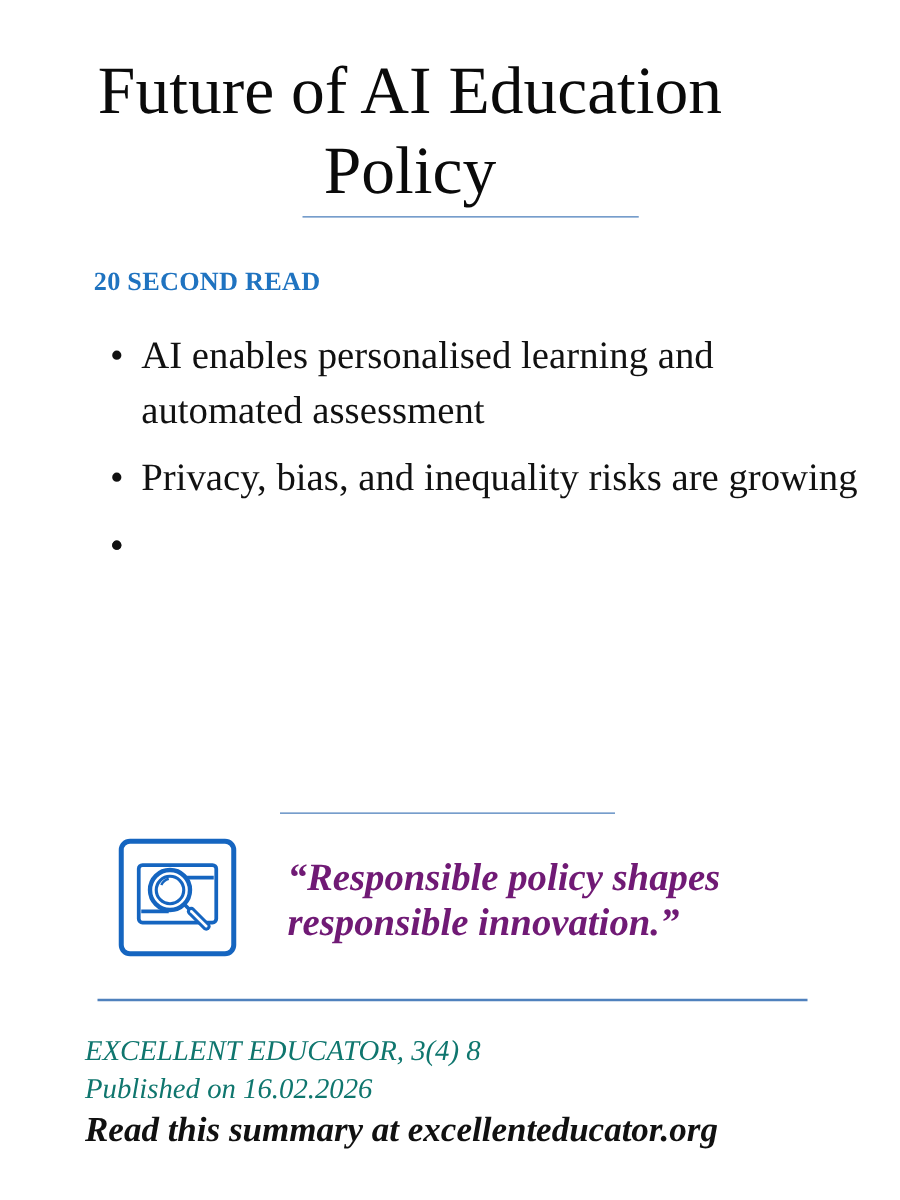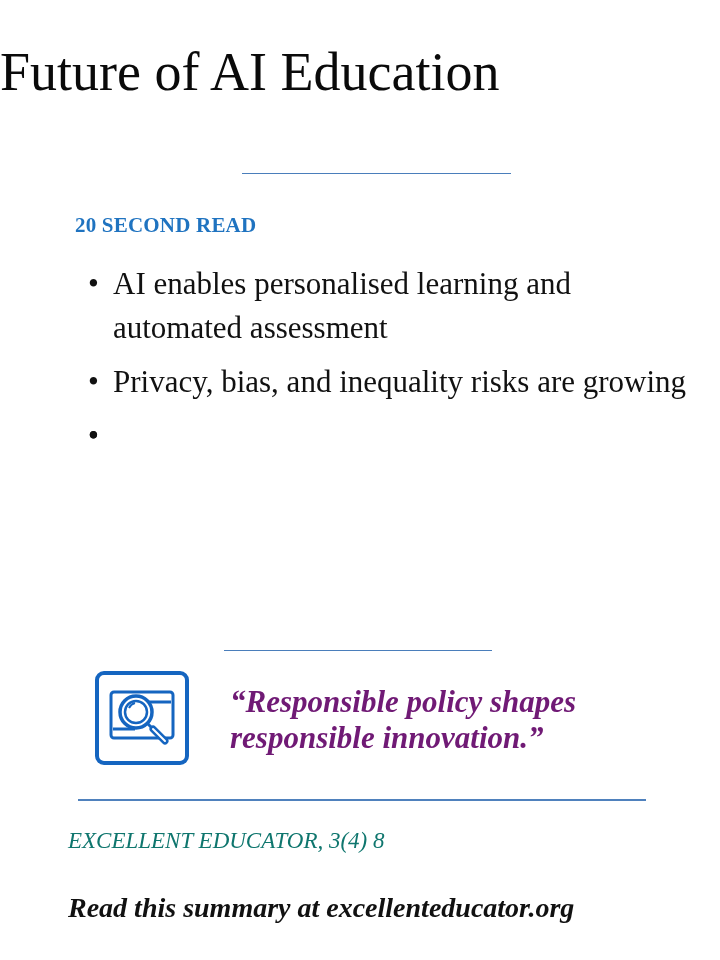--- a/index.html
+++ b/index.html
@@ -1,21 +1,21 @@
 <!DOCTYPE html>
 <html><head>
   <meta charset="utf-8">
   <style>
     html, body { margin: 0; padding: 0; }
     body {
       width: 720px; height: 960px; background: #ffffff; position: relative; overflow: hidden;
       font-family: "Liberation Serif", "DejaVu Serif", serif; color: #111;
     }
     .title {
-      position: absolute; left: 0; width: 656px; top: 40px; 
+      position: absolute; left: 0; width: 656px; top: 40px; text-align: center;
       font-size: 54px; line-height: 64px; color: #0a0a0a;
     }
     .rule { position: absolute; height: 1px; background: #4a7ebb; }
     .rule-title { left: 242px; width: 269px; top: 173px; }
     .rule-bullets { left: 224px; width: 268px; top: 650px; }
     .rule-quote { left: 78px; width: 568px; top: 799px; height: 2px; background: #4f81bd; }
     .kicker {
       position: absolute; left: 75px; top: 213px; font-size: 21px; font-weight: bold;
       color: #1f73c0; letter-spacing: 0.2px;
     }
@@ -27,27 +27,28 @@
     .icon-box {
       position: absolute; left: 95px; top: 671px; width: 94px; height: 94px;
       border: 4px solid #1565c0; border-radius: 9px; box-sizing: border-box;
     }
     .quote {
       position: absolute; left: 230px; top: 684px; width: 420px;
       font-size: 31px; line-height: 36px; font-style: italic; font-weight: bold; color: #701a75;
     }
     .footer { position: absolute; left: 68px; top: 826px; }
     .footer .line { font-style: italic; font-size: 23px; line-height: 30px; color: #0f766e; }
-    .footer .read { font-style: italic; font-weight: bold; font-size: 28px; line-height: 38px; color: #111; margin-top: 33px; }
+    .footer .read { font-style: italic; font-weight: bold; font-size: 28px; line-height: 38px; color: #111; }
   </style>
 </head>
 <body>
 
 <div class="title">
   <div>Future of AI Education</div>
+  <div>Policy</div>
 </div>
 <div class="rule rule-title"></div>
 
 <div class="kicker">20 SECOND READ</div>
 
 <ul class="bullets">
   <li><span class="dot">•</span><span>AI enables personalised learning and automated assessment</span></li>
   <li><span class="dot">•</span><span>Privacy, bias, and inequality risks are growing</span></li>
   <li><span class="dot">•</span></li>
   <li><span class="dot">•</span></li>
@@ -66,14 +67,15 @@
     <line x1="54" y1="54" x2="66" y2="66" stroke="#1565c0" stroke-width="7" stroke-linecap="round"></line>
     <line x1="54" y1="54" x2="66" y2="66" stroke="#fff" stroke-width="2" stroke-linecap="round"></line>
   </svg>
 </div>
 
 <div class="quote">“Responsible policy shapes responsible innovation.”</div>
 <div class="rule rule-quote"></div>
 
 <div class="footer">
   <div class="line">EXCELLENT EDUCATOR, 3(4) 8</div>
+  <div class="line">Published on 16.02.2026</div>
   <div class="read">Read this summary at excellenteducator.org</div>
 </div>
 
 </body></html>

